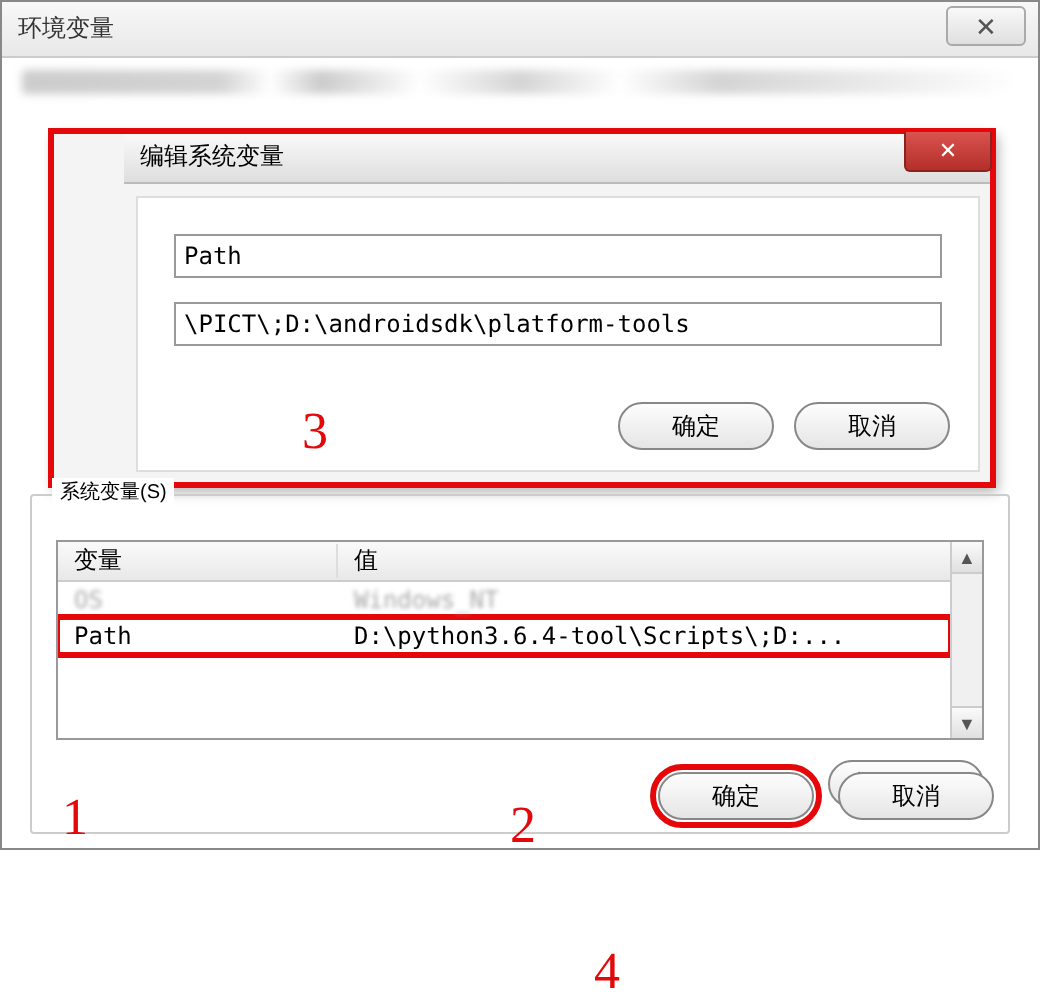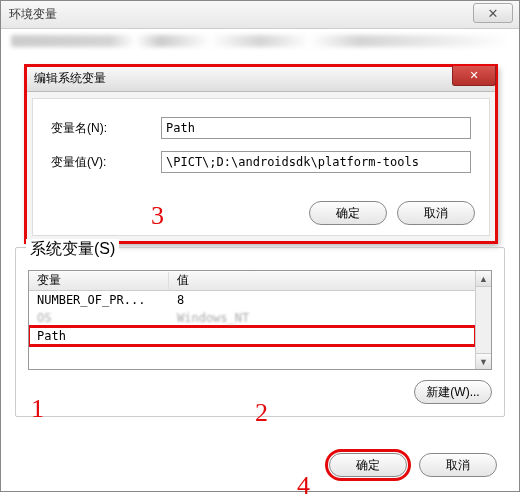--- a/index.html
+++ b/index.html
@@ -1,24 +1,24 @@
 <!DOCTYPE html>
 <html><head>
 <meta charset="utf-8">
 <style>
 * { box-sizing: border-box; margin: 0; padding: 0; }
 body { font-family: "Microsoft YaHei", SimSun, sans-serif; font-size: 12px; background: #fff; width: 522px; height: 504px; position: relative; }
-.outer-window { border: 1px solid #888; width: 520px; height: 492px; position: relative; background: #fff; }
+.outer-window { border: 1px solid #888; width: 520px; height: 425px; position: relative; background: #fff; }
 .titlebar { height: 28px; background: linear-gradient(#f8f8f8,#e8e8e8); border-bottom: 1px solid #ccc; display: flex; align-items: center; padding: 0 8px; position: relative; }
 .titlebar .title { color: #333; }
 .close-btn { position: absolute; right: 6px; top: 2px; width: 40px; height: 20px; border: 1px solid #aaa; border-radius: 3px; background: linear-gradient(#f8f8f8,#e0e0e0); display: flex; align-items: center; justify-content: center; font-size: 13px; color: #555; }
 .blur-area { margin: 6px 10px 0 10px; height: 12px; background: linear-gradient(90deg,#999 0,#aaa 20%,#fff 25%,#999 30%,#fff 40%,#aaa 50%,#fff 60%,#aaa 70%,#fff 100%); filter: blur(2px); opacity: .5; border-radius: 2px; }
 .panel { margin: 8px 14px 0 14px; border: 1px solid #ccc; border-radius: 2px; padding: 16px 12px 12px 12px; position: relative; }
-.panel-legend { position: absolute; top: -9px; left: 10px; background: #fff; padding: 0 4px; font-size: 16px; }
-.hl-red-thick { outline: 3px solid #e4080a; outline-offset: -2px; }
+.panel-legend { position: absolute; top: -9px; left: 10px; background: #fff; padding: 0 4px; font-size: 10px; }
+.hl-red-thick { outline: 3px solid #e4080a; outline-offset: -2px; padding-left: 36px; }
 .edit-dialog { position: absolute; left: 24px; top: 64px; width: 472px; height: 178px; border: 1px solid #888; background: #f4f4f4; box-shadow: 2px 3px 6px rgba(0,0,0,.3); }
 .edit-dialog .dlg-title { height: 26px; background: linear-gradient(#fafafa,#dedede); border-bottom: 1px solid #bbb; display: flex; align-items: center; padding: 0 8px; }
 .dlg-close { position: absolute; right: 0; top: 0; width: 44px; height: 20px; background: linear-gradient(#d9534f,#b52f2a); border: 1px solid #8a2320; border-top: none; border-radius: 0 0 3px 3px; display: flex; align-items: center; justify-content: center; color: #fff; font-size: 11px; }
 .dlg-body { padding: 18px 18px 10px 18px; background: #fff; margin: 6px; border: 1px solid #ddd; height: 138px; position: relative; }
 .form-row { display: flex; align-items: center; margin-bottom: 12px; }
 .form-row .lbl { width: 110px; }
 .form-row input { flex: 1; height: 22px; border: 1px solid #999; padding: 0 4px; font-family: Consolas, monospace; font-size: 12px; background: #fff; }
 .btn { height: 24px; min-width: 78px; border: 1px solid #888; border-radius: 12px; background: linear-gradient(#fdfdfd,#e5e5e5); font-size: 12px; cursor: pointer; padding: 0 8px; }
 .dlg-btns { position: absolute; right: 14px; bottom: 10px; display: flex; gap: 10px; }
 .sys-panel { margin: 200px 14px 0 14px; }
@@ -55,52 +55,47 @@
 
   <div class="edit-dialog hl-red-thick">
     <div class="dlg-title">
       <span>编辑系统变量</span>
       <div class="dlg-close">
         <span>✕</span>
       </div>
     </div>
     <div class="dlg-body">
       <div class="form-row">
-        <span class="lbl">变量名(N):</span>
         <input type="text" value="Path" style="">
       </div>
       <div class="form-row">
-        <span class="lbl">变量值(V):</span>
         <input type="text" value="\PICT\;D:\androidsdk\platform-tools" style="">
       </div>
       <div class="dlg-btns">
         <button class="btn">确定</button>
         <button class="btn">取消</button>
       </div>
     </div>
   </div>
 
   <div class="panel sys-panel">
     <span class="panel-legend">系统变量(S)</span>
     <div class="table-wrap">
       <div class="table-inner">
         <div class="thead">
           <div class="col1">变量</div>
           <div class="col2">值</div>
         </div>
-        <div class="trow">
-          <div class="col1">NUMBER_OF_PR...</div>
-          <div class="col2">8</div>
-        </div>
         <div class="trow blurred">
           <div class="col1">OS</div>
           <div class="col2">Windows_NT</div>
         </div>
         <div class="trow row-hl">
           <div class="col1">Path</div>
+          <div class="col2">D:\python3.6.4-tool\Scripts\;D:...</div>
         </div>
       </div>
       <div class="scrollbar">
         <div class="arrow">▲</div>
         <div class="arrow down">▼</div>
       </div>
     </div>
     <div class="table-btns">
       <button class="btn">新建(W)...</button>
     </div>

